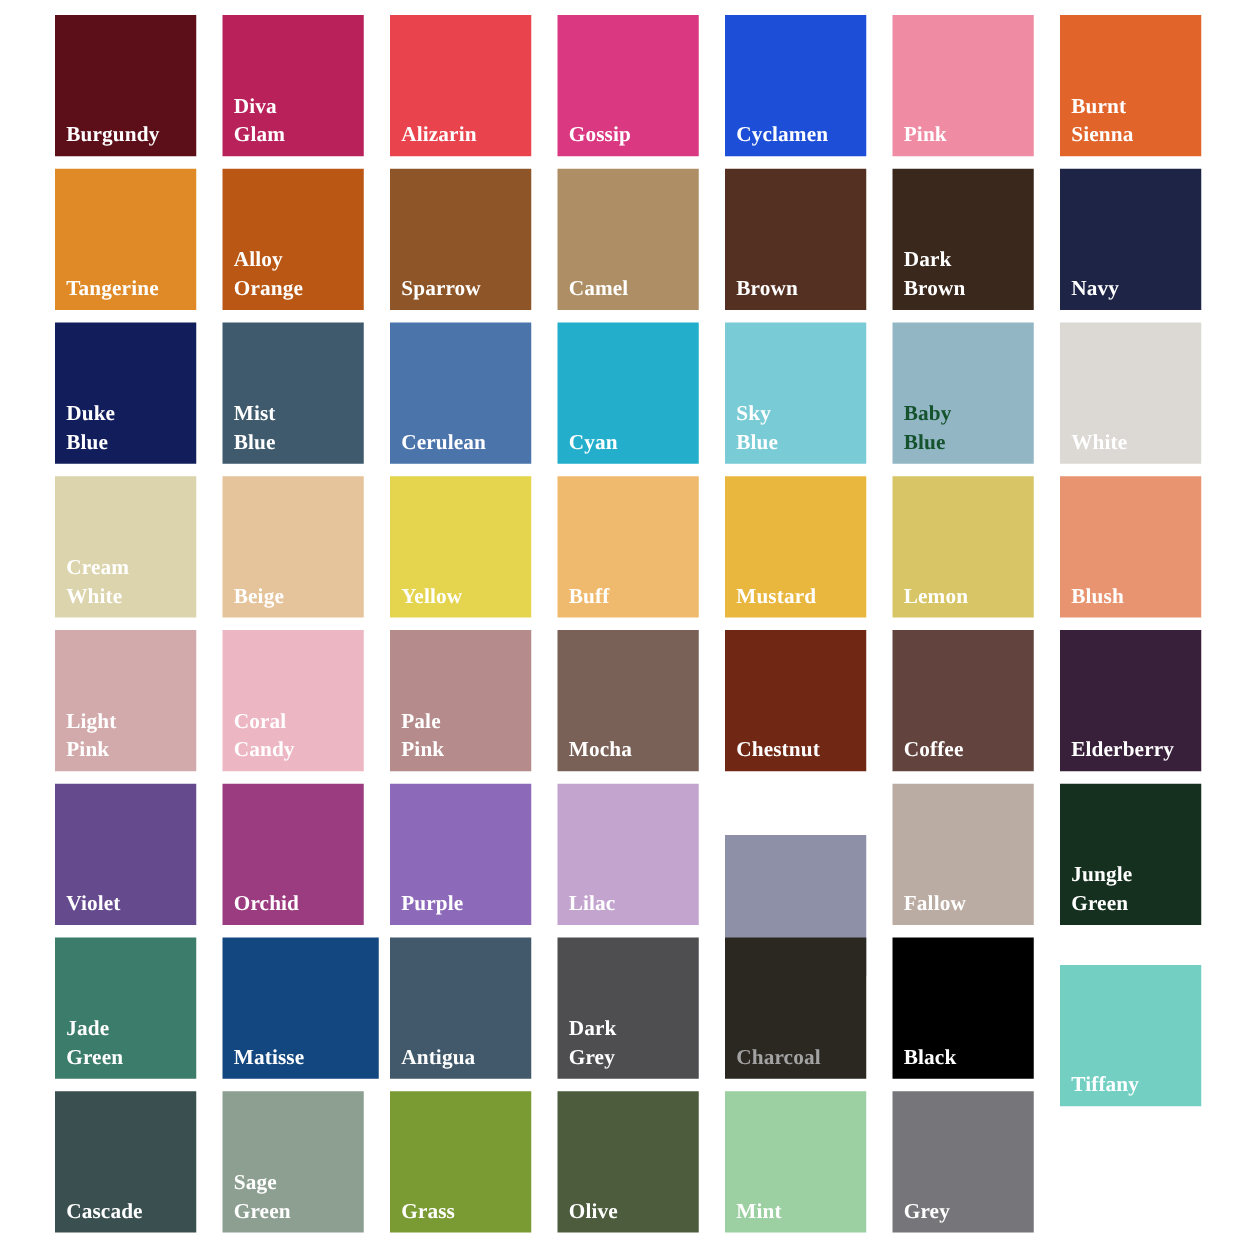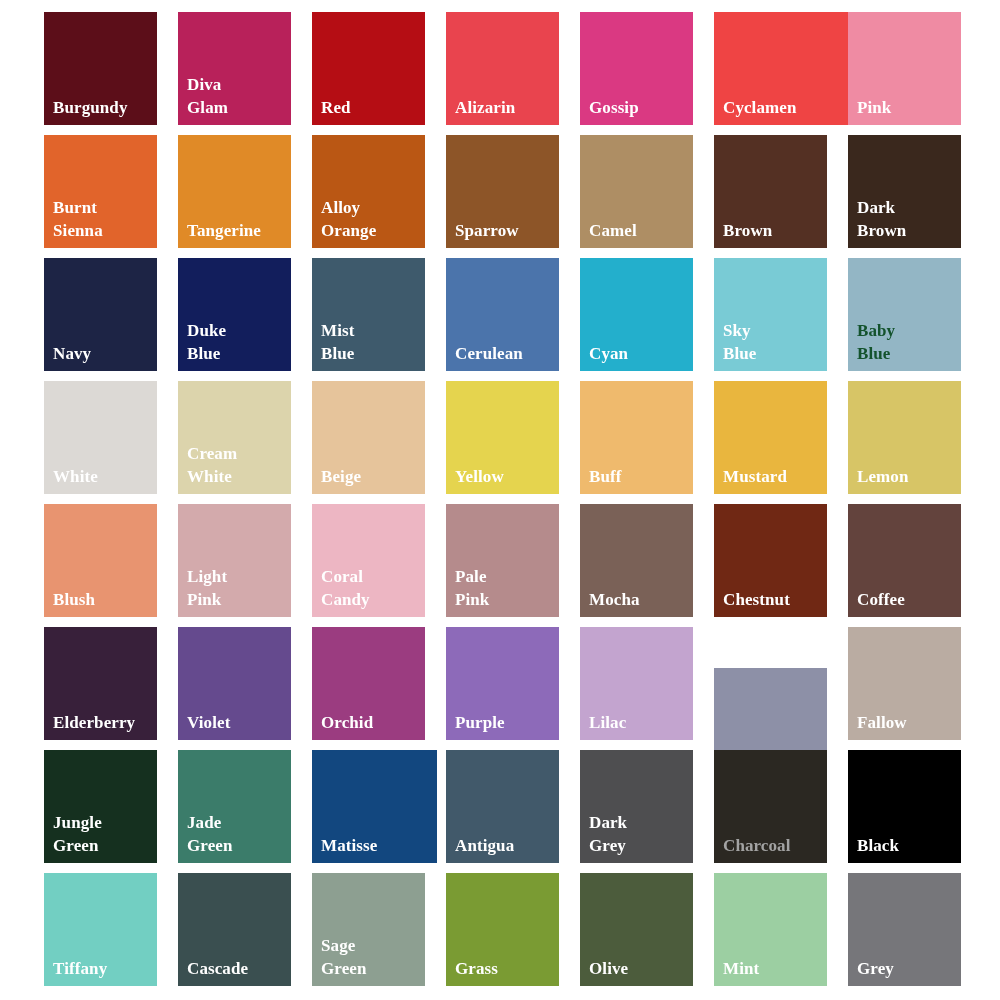--- a/index.html
+++ b/index.html
@@ -53,30 +53,27 @@
 <body>
 
 <div id="palette-grid" style="background: rgb(255, 255, 255);">
     <div class="swatch" style="background: rgb(92, 14, 25);">
       <div class="swatch-label" style="color: rgb(255, 255, 255);">Burgundy</div>
     </div>
     <div class="swatch" style="background: rgb(184, 33, 90);">
       <div class="swatch-label" style="color: rgb(255, 255, 255);">Diva
 Glam</div>
     </div>
-    <div class="swatch" style="background: rgb(181, 13, 20);">
-      <div class="swatch-label" style="color: rgb(255, 255, 255);">Red</div>
-    </div>
     <div class="swatch" style="background: rgb(233, 68, 78);">
       <div class="swatch-label" style="color: rgb(255, 255, 255);">Alizarin</div>
     </div>
     <div class="swatch" style="background: rgb(218, 57, 130);">
       <div class="swatch-label" style="color: rgb(255, 255, 255);">Gossip</div>
     </div>
-    <div class="swatch" style="background: #ef4444; padding-left: 44px;">
+    <div class="swatch" style="background: #1d4ed8;">
       <div class="swatch-label" style="color: rgb(255, 255, 255);">Cyclamen</div>
     </div>
     <div class="swatch" style="background: rgb(239, 139, 163);">
       <div class="swatch-label" style="color: rgb(255, 255, 255);">Pink</div>
     </div>
     <div class="swatch" style="background: rgb(225, 100, 43);">
       <div class="swatch-label" style="color: rgb(255, 255, 255);">Burnt
 Sienna</div>
     </div>
     <div class="swatch" style="background: rgb(224, 138, 39);">
@@ -208,21 +205,21 @@
     <div class="swatch" style="background: rgb(78, 78, 80);">
       <div class="swatch-label" style="color: rgb(255, 255, 255);">Dark
 Grey</div>
     </div>
     <div class="swatch" style="background: rgb(43, 40, 34);">
       <div class="swatch-label" style="color: #a3a3a3; margin-top: 41px;">Charcoal</div>
     </div>
     <div class="swatch" style="background: rgb(0, 0, 0);">
       <div class="swatch-label" style="color: rgb(255, 255, 255);">Black</div>
     </div>
-    <div class="swatch" style="background: rgb(114, 207, 194);">
+    <div class="swatch" style="background: rgb(114, 207, 194); margin-top: 22px;">
       <div class="swatch-label" style="color: rgb(255, 255, 255);">Tiffany</div>
     </div>
     <div class="swatch" style="background: rgb(58, 79, 80);">
       <div class="swatch-label" style="color: rgb(255, 255, 255);">Cascade</div>
     </div>
     <div class="swatch" style="background: rgb(141, 159, 145);">
       <div class="swatch-label" style="color: rgb(255, 255, 255);">Sage
 Green</div>
     </div>
     <div class="swatch" style="background: rgb(122, 155, 51);">

